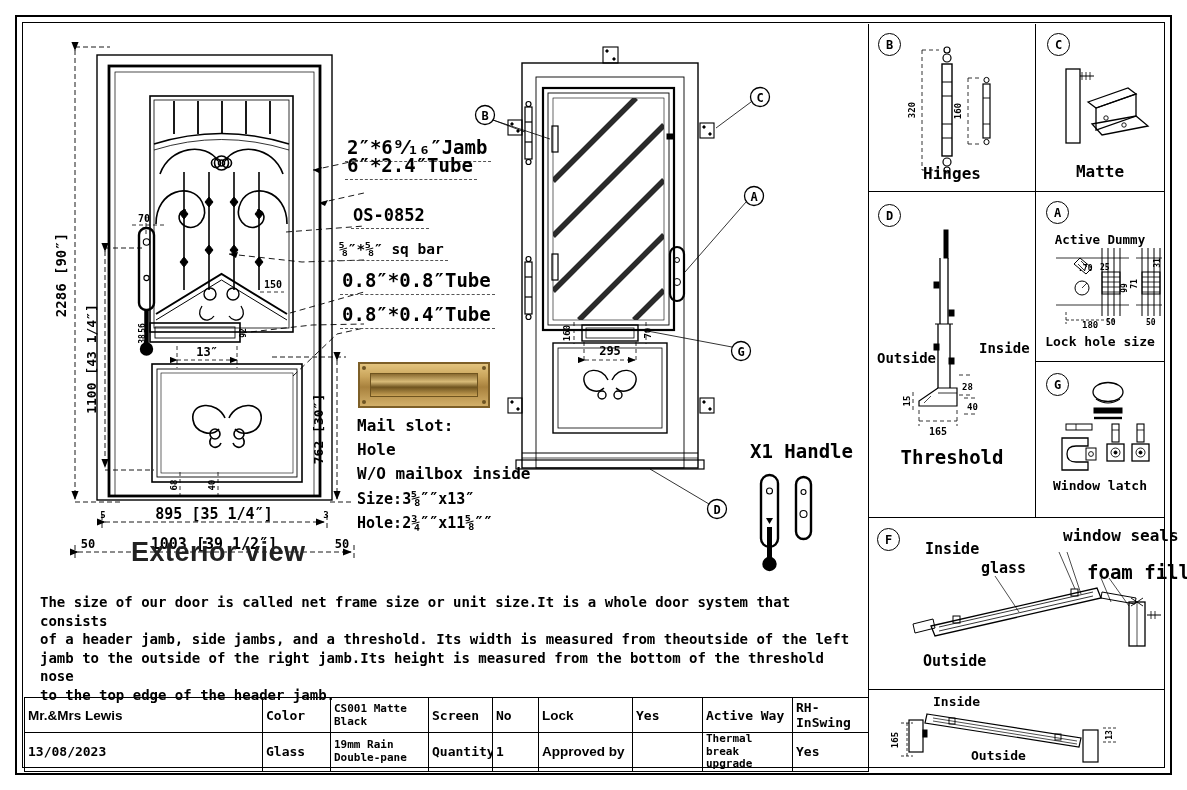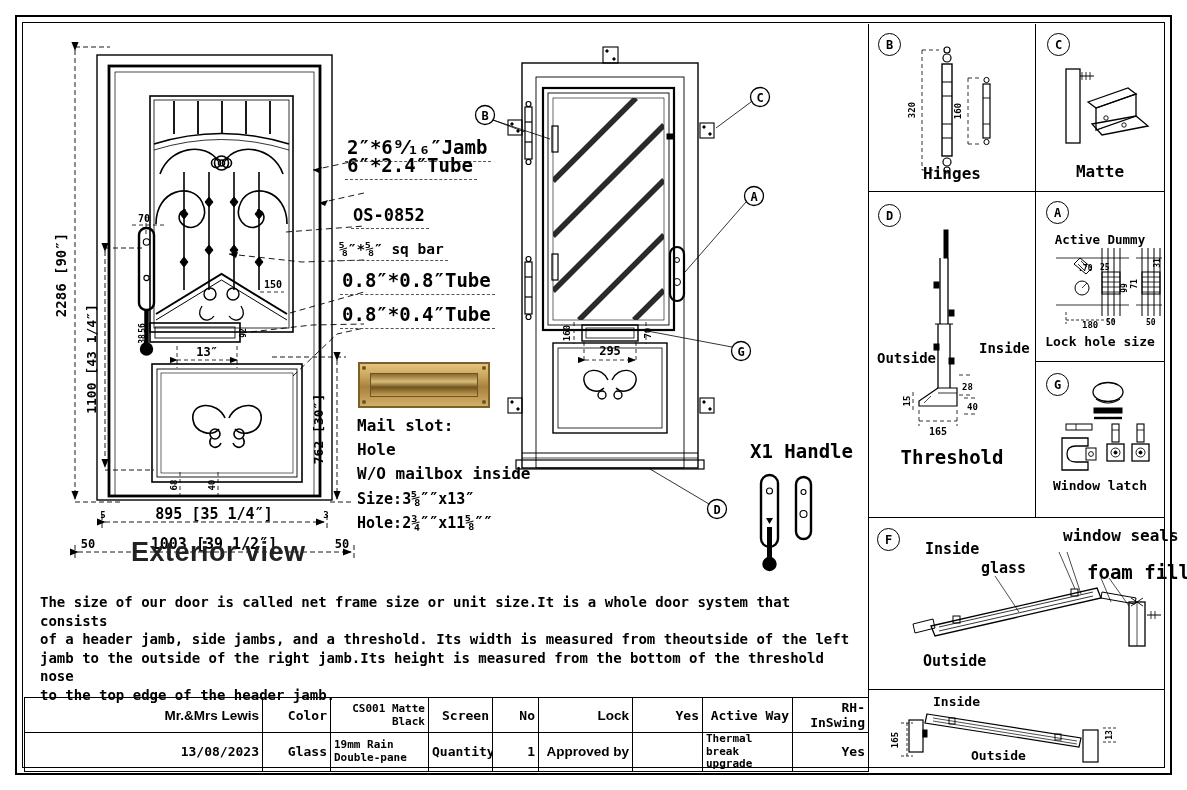--- a/index.html
+++ b/index.html
@@ -28,21 +28,21 @@
         line-height:18.6px;white-space:pre-line;}
   
   .right-col{position:absolute;left:868px;top:24px;width:295px;height:742px;border-left:1.5px solid #000;box-sizing:border-box;}
   .panel{position:absolute;box-sizing:border-box;}
   .callout{position:absolute;width:21px;height:21px;border:1.4px solid #000;border-radius:50%;
            font-size:12px;font-weight:bold;display:flex;align-items:center;justify-content:center;}
   .plabel{position:absolute;font-weight:bold;white-space:nowrap;}
   
   .tbl{position:absolute;left:24px;top:697px;width:844px;height:69px;border-collapse:collapse;table-layout:fixed;}
   .tbl td{border:1.5px solid #000;padding:0 3px;font-size:13px;font-weight:bold;
-          text-align:right;vertical-align:middle;overflow:hidden;}
+          text-align:left;vertical-align:middle;overflow:hidden;}
   .tbl td.sans{font-family:"Liberation Sans",sans-serif;font-size:13.5px;}
   .tbl td.small{font-size:11px;text-align:left;white-space:pre-line;line-height:1.15;}
   .tbl td.smallc{font-size:11px;}
 </style>
 </head>
 <body>
 
 <div class="page">
   <div class="frame-a"></div>
   <div class="frame-b"></div>

